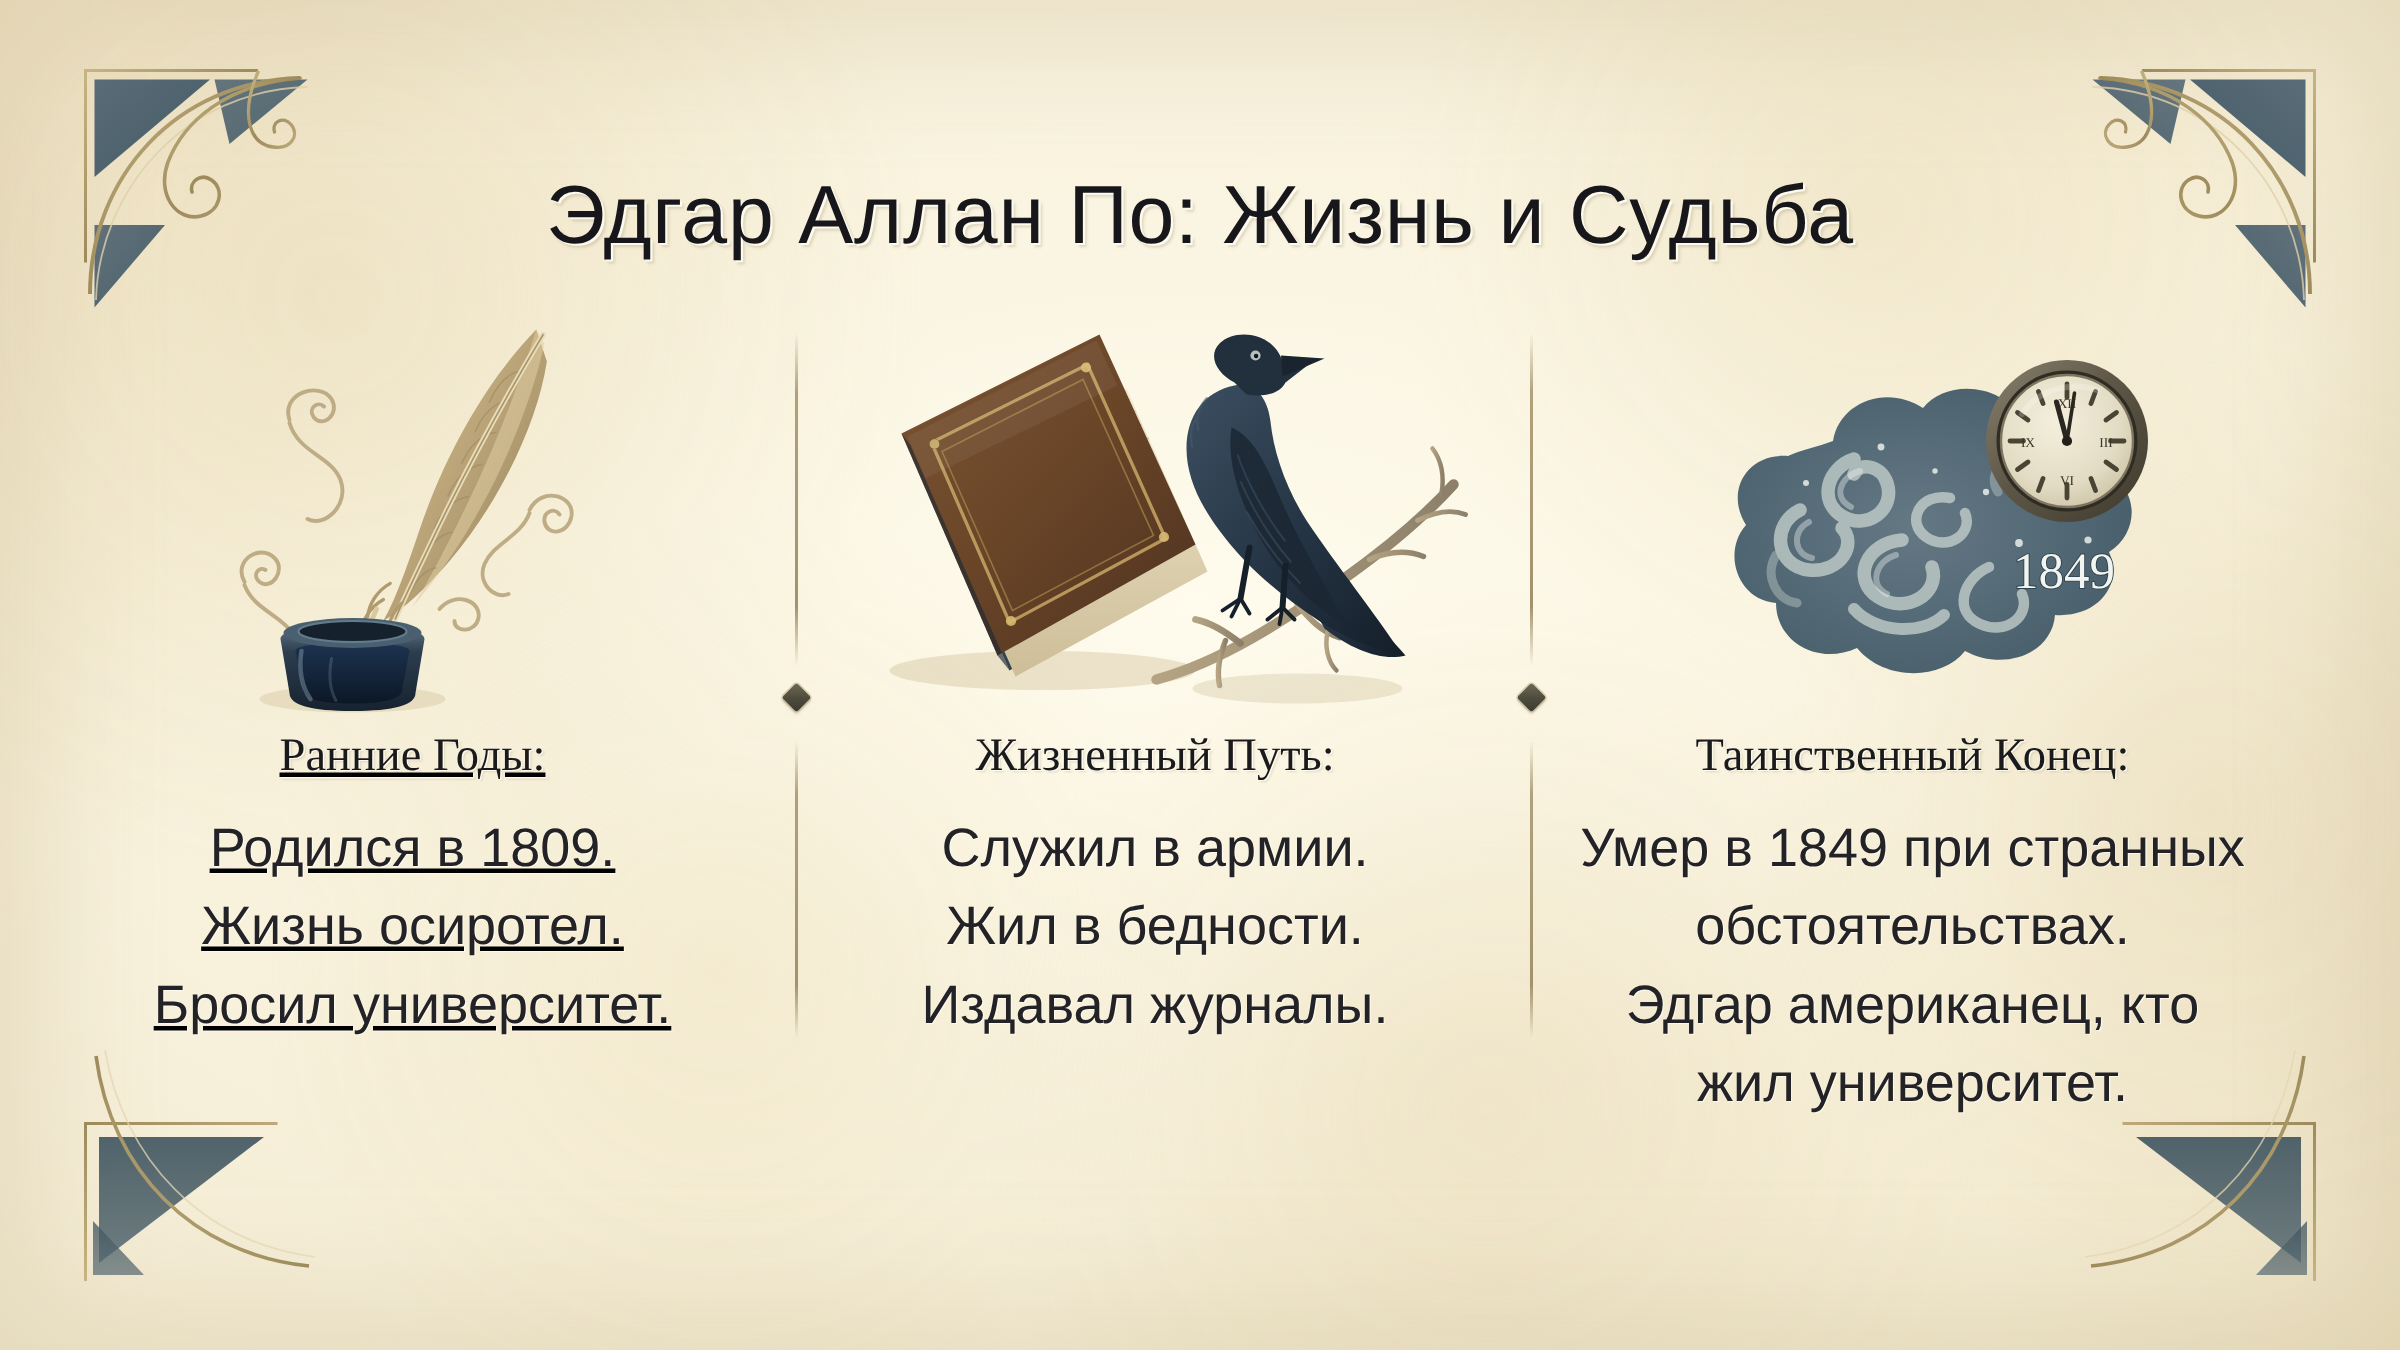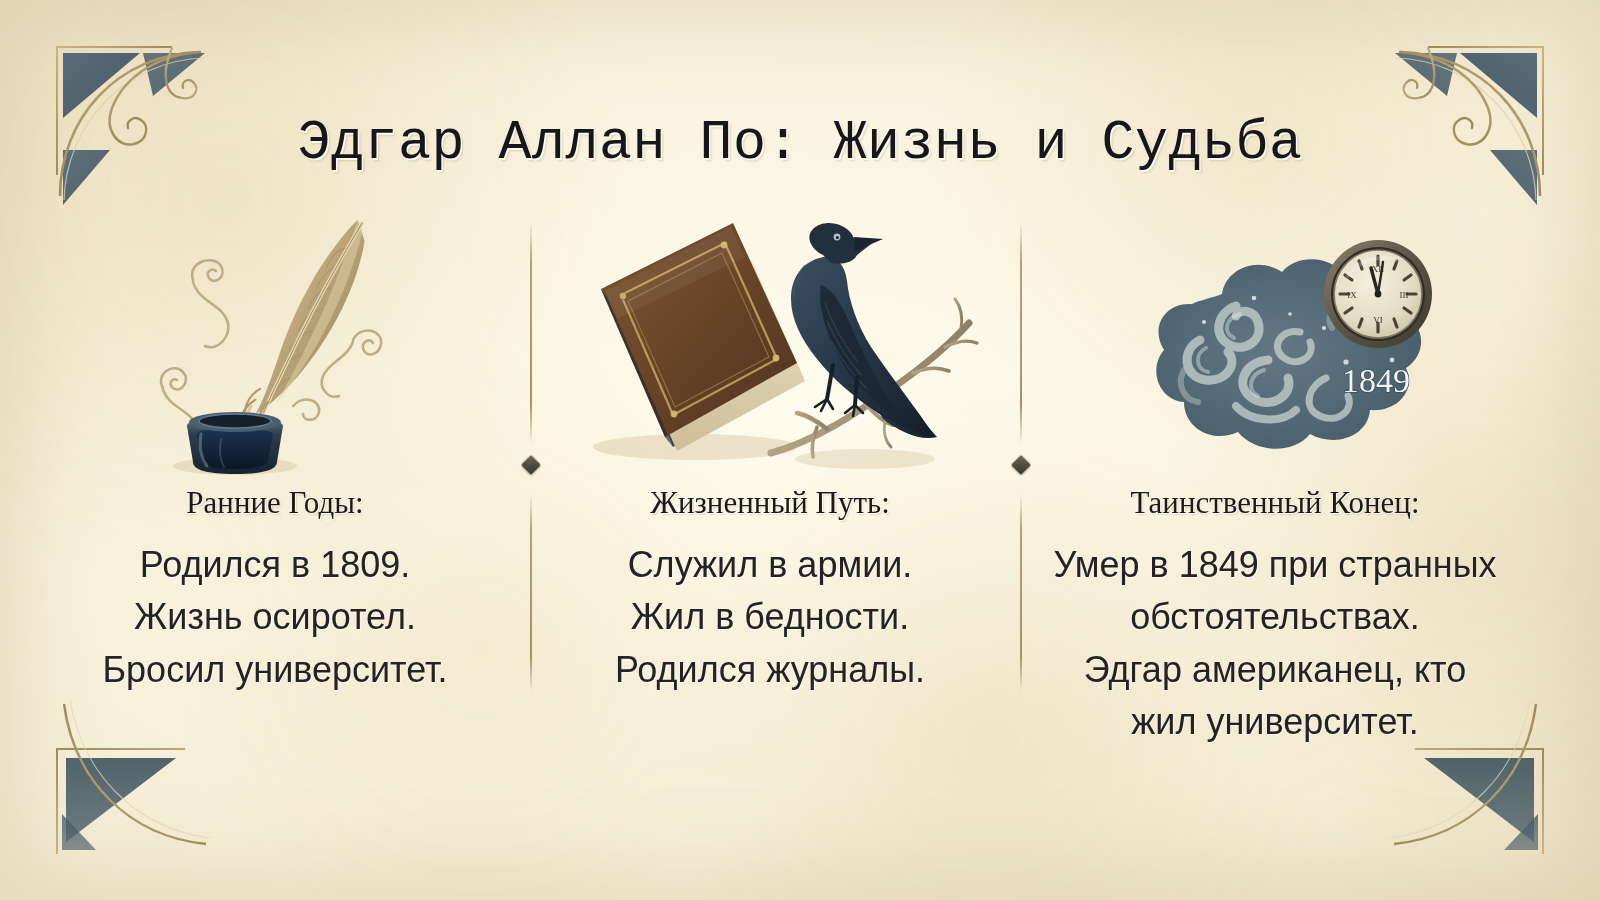--- a/index.html
+++ b/index.html
@@ -65,38 +65,38 @@
     width: 100%;
     height: 100%;
   }
 
   
   #title {
     position: absolute;
     left: 0; right: 0;
     top: 78px;
     text-align: center;
-    font-family: Liberation Mono, monospace;
+    font-family: Liberation Sans, sans-serif;
     font-size: 55px;
     line-height: 1.05;
     font-weight: 400;
     color: #17161a;
     letter-spacing: .5px;
     text-shadow:
        1.5px 1.5px 0 rgba(255,252,240,0.95),
        2.5px 2.5px 2px rgba(120,104,70,0.22);
   }
 
   
   .col {
     position: absolute;
     top: 210px;
     text-align: center;
   }
-  #col-0 { left: 60px;   width: 430px; }
+  #col-0 { left: 60px;   width: 430px; text-decoration: underline; }
   #col-1 { left: 555px;  width: 430px; }
   #col-2 { left: 1045px; width: 460px; }
 
   .art-slot {
     position: relative;
     height: 275px;
   }
 
   .col-heading {
     font-family: "Liberation Serif", "DejaVu Serif", serif;
@@ -421,21 +421,21 @@
               <path d="M290,190 L298,198"></path>
             </g>
           </g>
         </svg>
       </div>
 
       <h2 class="col-heading">Жизненный Путь:</h2>
       <div class="col-body">
         <span class="ln">Служил в армии.</span>
         <span class="ln">Жил в бедности.</span>
-        <span class="ln">Родился журналы.</span>
+        <span class="ln">Издавал журналы.</span>
       </div>
     </div>
 
     <div class="col" id="col-2">
       <div class="art-slot">
         <svg class="art-svg" style="left:95px; top:0; width:320px; height:268px;" viewBox="0 0 320 268">
           <defs>
             <radialGradient id="mistG" cx="45%" cy="48%" r="62%">
               <stop offset="0%" stop-color="#5d7280"></stop>
               <stop offset="58%" stop-color="#4a6270"></stop>

